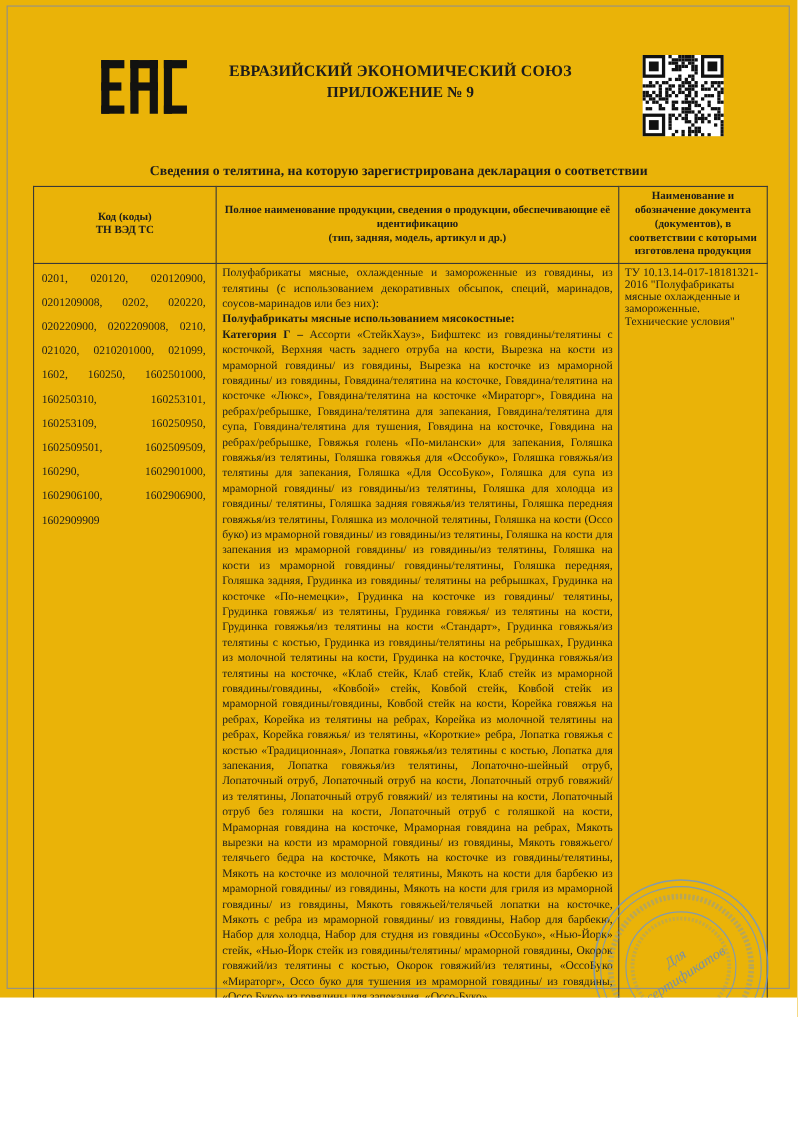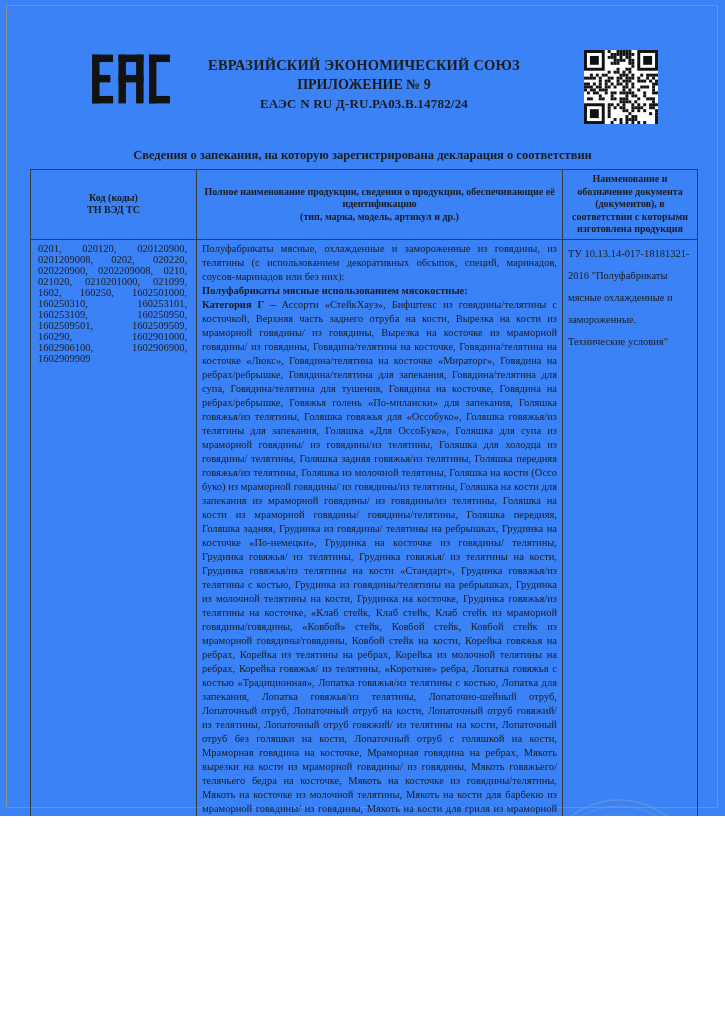--- a/index.html
+++ b/index.html
@@ -1,19 +1,19 @@
 <!DOCTYPE html>
 <html><head>
 <meta charset="utf-8">
 <style>
   * { margin:0; padding:0; box-sizing:border-box; }
   html,body { background:#ffffff; }
   .page {
-    position:relative; width:725px; height:816px; margin:0 auto;
-    background:#3b82f6; overflow:hidden;
+    position:relative; width:725px; height:907px; margin:0 auto;
+    background:#eab308; overflow:hidden;
     font-family:"Liberation Serif", serif; color:#1c1c1c;
   }
   .frame {
     position:absolute; left:6px; top:5px; right:7px; bottom:8px;
     border:1.5px solid #8f8f8c; pointer-events:none;
   }
   .logo { position:absolute; left:88px; top:50px; width:84px; height:60px; }
   .title-block { position:absolute; left:168px; top:57px; width:392px; text-align:center; }
   .t1 { font-size:14.5px; font-weight:bold; letter-spacing:.2px; }
   .t2 { font-size:14px;  font-weight:bold; margin-top:3px; }
@@ -30,26 +30,26 @@
     font-size:10.5px; line-height:14px;
   }
   .main-table th, .main-table td { border:1px solid #3a3a38; }
   .main-table th {
     font-weight:bold; text-align:center; vertical-align:middle;
     height:64px; padding:3px 5px; font-size:10px; line-height:12.5px;
   }
   .main-table tbody tr { height:684px; }
   .main-table td { vertical-align:top; padding:2px 5px; }
   .cell-clip { max-height:678px; overflow:hidden; }
-  td.codes-cell { text-align:justify; padding:3px 9px 3px 7px; line-height:11px; }
+  td.codes-cell { text-align:justify; padding:3px 9px 3px 7px; line-height:22px; }
   .p-intro { text-align:justify; }
   .p-sub { font-weight:bold; text-align:left; }
   .p-list { text-align:justify; }
   .p-list b { font-weight:bold; }
-  td.doc-cell { text-align:left; padding:3px 5px; line-height:22px; }
+  td.doc-cell { text-align:left; padding:3px 5px; line-height:11px; }
   .sig-svg { position:absolute; left:44px; top:906px; width:100px; height:42px; }
   .sig-caption {
     position:absolute; left:33px; top:947px; width:104px; 
     font-size:9.5px; border-top:1px solid #6b6b68; padding-top:2px; color:#2a2a28;
   }
   .mp { position:absolute; left:306px; top:928px; font-size:12.5px; }
   .applicant-name { position:absolute; left:394px; top:924px; width:190px; text-align:center; font-size:12.5px; }
   .applicant-caption {
     position:absolute; left:394px; top:923px; width:190px; text-align:center;
     font-size:9px; border-top:1px solid #55554f; padding-top:2px; color:#2a2a28;
@@ -77,21 +77,20 @@
         <rect x="90" y="6" width="11" height="72"></rect>
           <rect x="90" y="6" width="31" height="11"></rect>
           <rect x="90" y="67" width="31" height="11"></rect>
       </g>
     </svg>
   </div>
 
   <div class="title-block">
     <div class="t1">ЕВРАЗИЙСКИЙ ЭКОНОМИЧЕСКИЙ СОЮЗ</div>
     <div class="t2">ПРИЛОЖЕНИЕ № 9</div>
-    <div class="t4">ЕАЭС N RU Д-RU.РА03.В.14782/24</div>
   </div>
 
   <div class="qr">
     <svg viewBox="0 0 75 75" width="74" height="74">
       <rect x="0" y="0" width="75" height="75" fill="#ffffff"></rect>
       <g fill="#111">
         <rect x="0" y="0" width="21" height="21"></rect>
           <rect x="54" y="0" width="21" height="21"></rect>
           <rect x="0" y="54" width="21" height="21"></rect>
       </g>
@@ -309,37 +308,37 @@
           <rect x="36" y="72" width="3" height="3"></rect>
           <rect x="42" y="72" width="3" height="3"></rect>
           <rect x="48" y="72" width="3" height="3"></rect>
           <rect x="54" y="72" width="3" height="3"></rect>
           <rect x="60" y="72" width="3" height="3"></rect>
           <rect x="72" y="72" width="3" height="3"></rect>
         </g>
     </svg>
   </div>
 
-  <div class="section-title">Сведения о запекания, на которую зарегистрирована декларация о соответствии</div>
+  <div class="section-title">Сведения о телятина, на которую зарегистрирована декларация о соответствии</div>
 
   <table class="main-table">
     <colgroup>
       <col style="width:166px">
         <col style="width:366px">
         <col style="width:135px">
     </colgroup>
     <thead>
       <tr>
         <th>
           <div>Код (коды)</div>
           <div>ТН ВЭД ТС</div>
         </th>
         <th>
           <div>Полное наименование продукции, сведения о продукции, обеспечивающие её идентификацию</div>
-          <div>(тип, марка, модель, артикул и др.)</div>
+          <div>(тип, задняя, модель, артикул и др.)</div>
         </th>
         <th>
           <div>Наименование и обозначение документа (документов), в соответствии с которыми изготовлена продукция</div>
         </th>
       </tr>
     </thead>
     <tbody>
       <tr>
         <td class="codes-cell">0201, 020120, 020120900, 0201209008, 0202, 020220, 020220900, 0202209008, 0210, 021020, 0210201000, 021099, 1602, 160250, 1602501000, 160250310, 160253101, 160253109, 160250950, 1602509501, 1602509509, 160290, 1602901000, 1602906100, 1602906900, 1602909909</td>
         <td>

